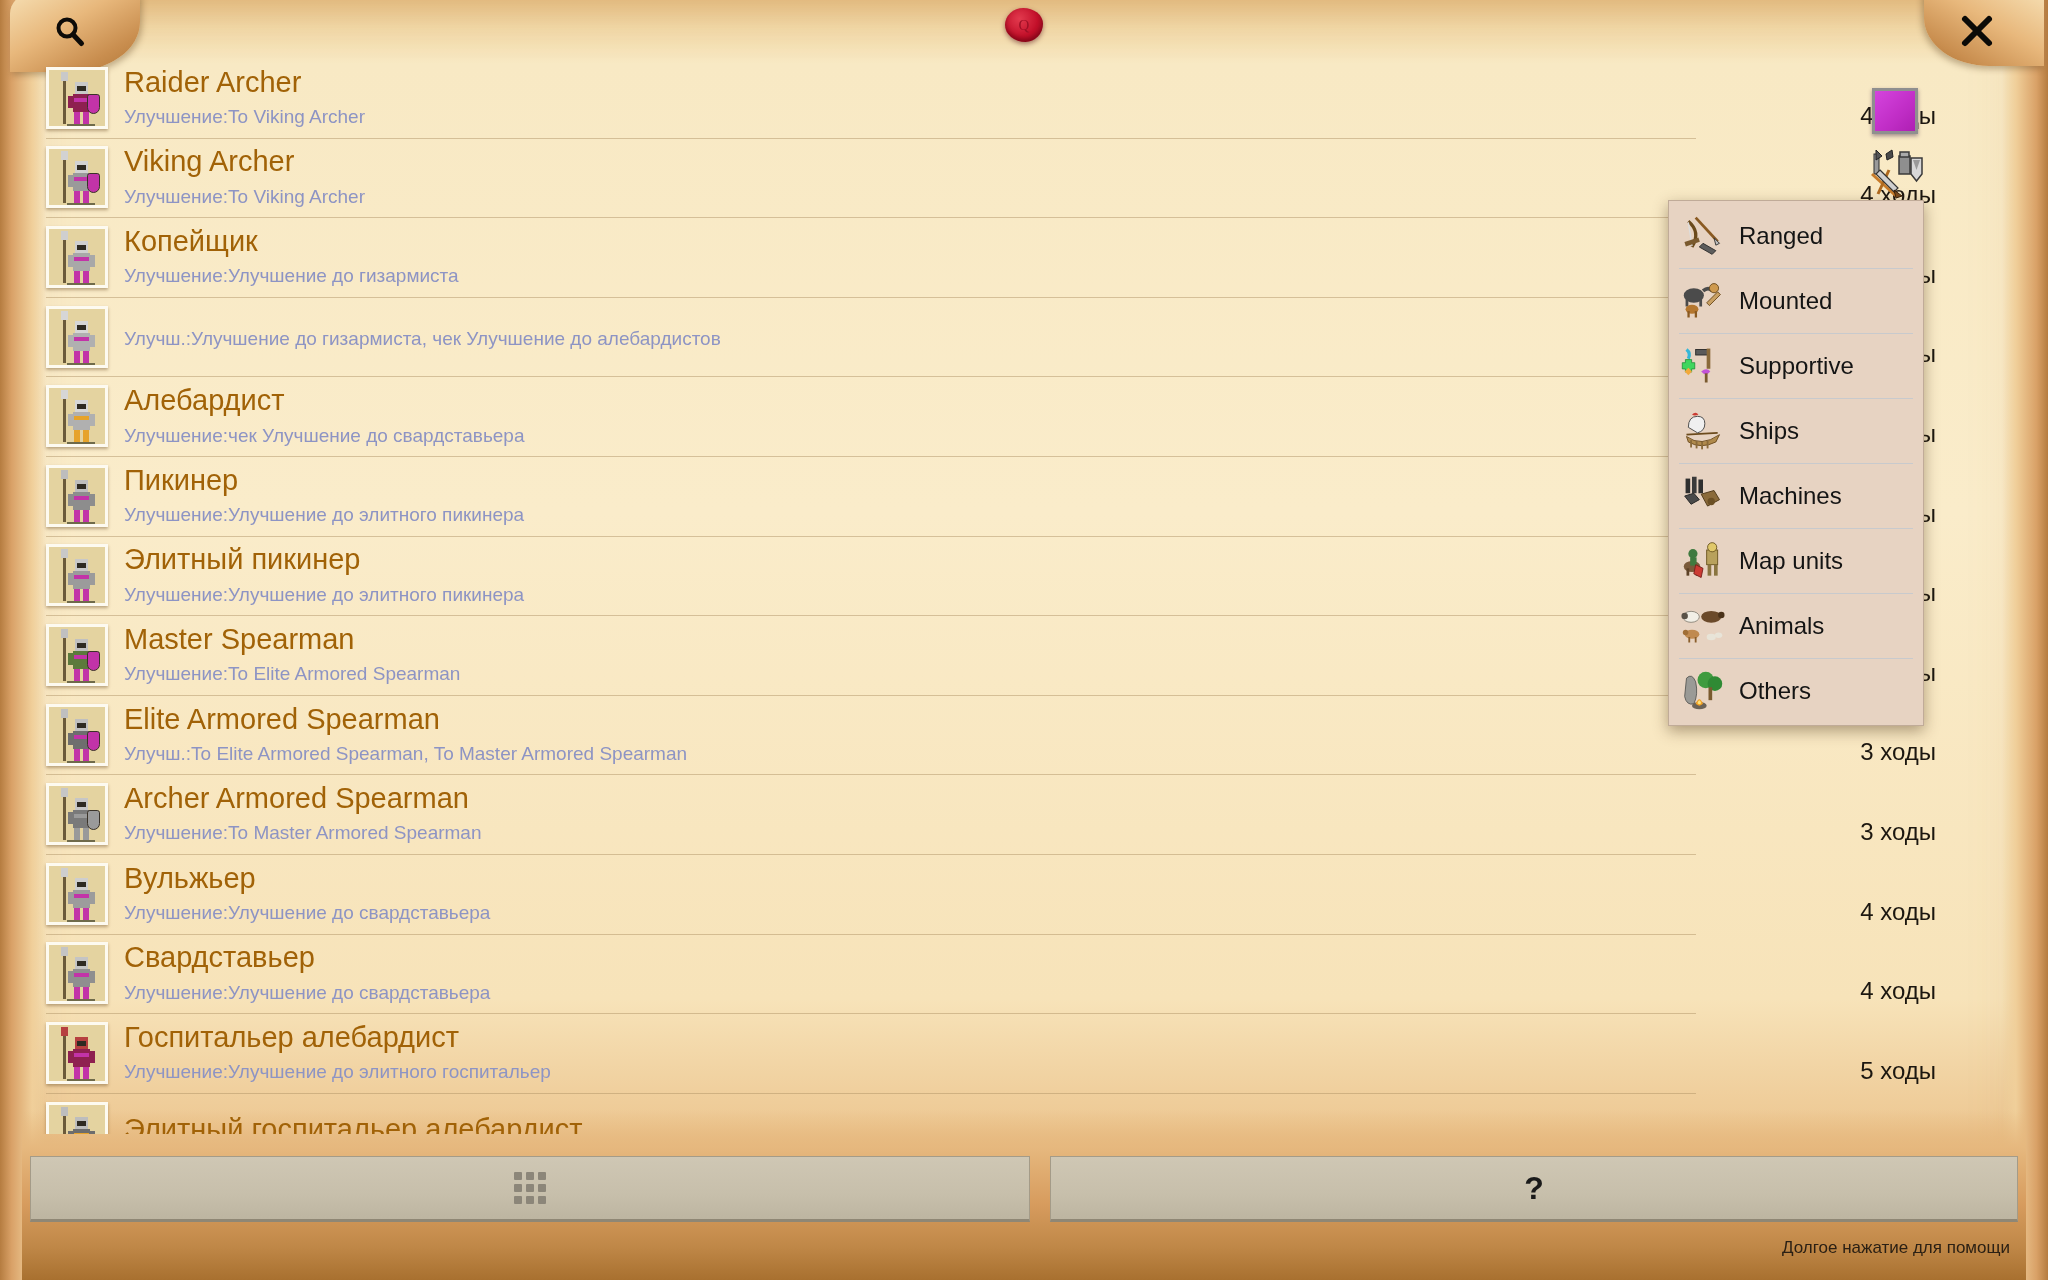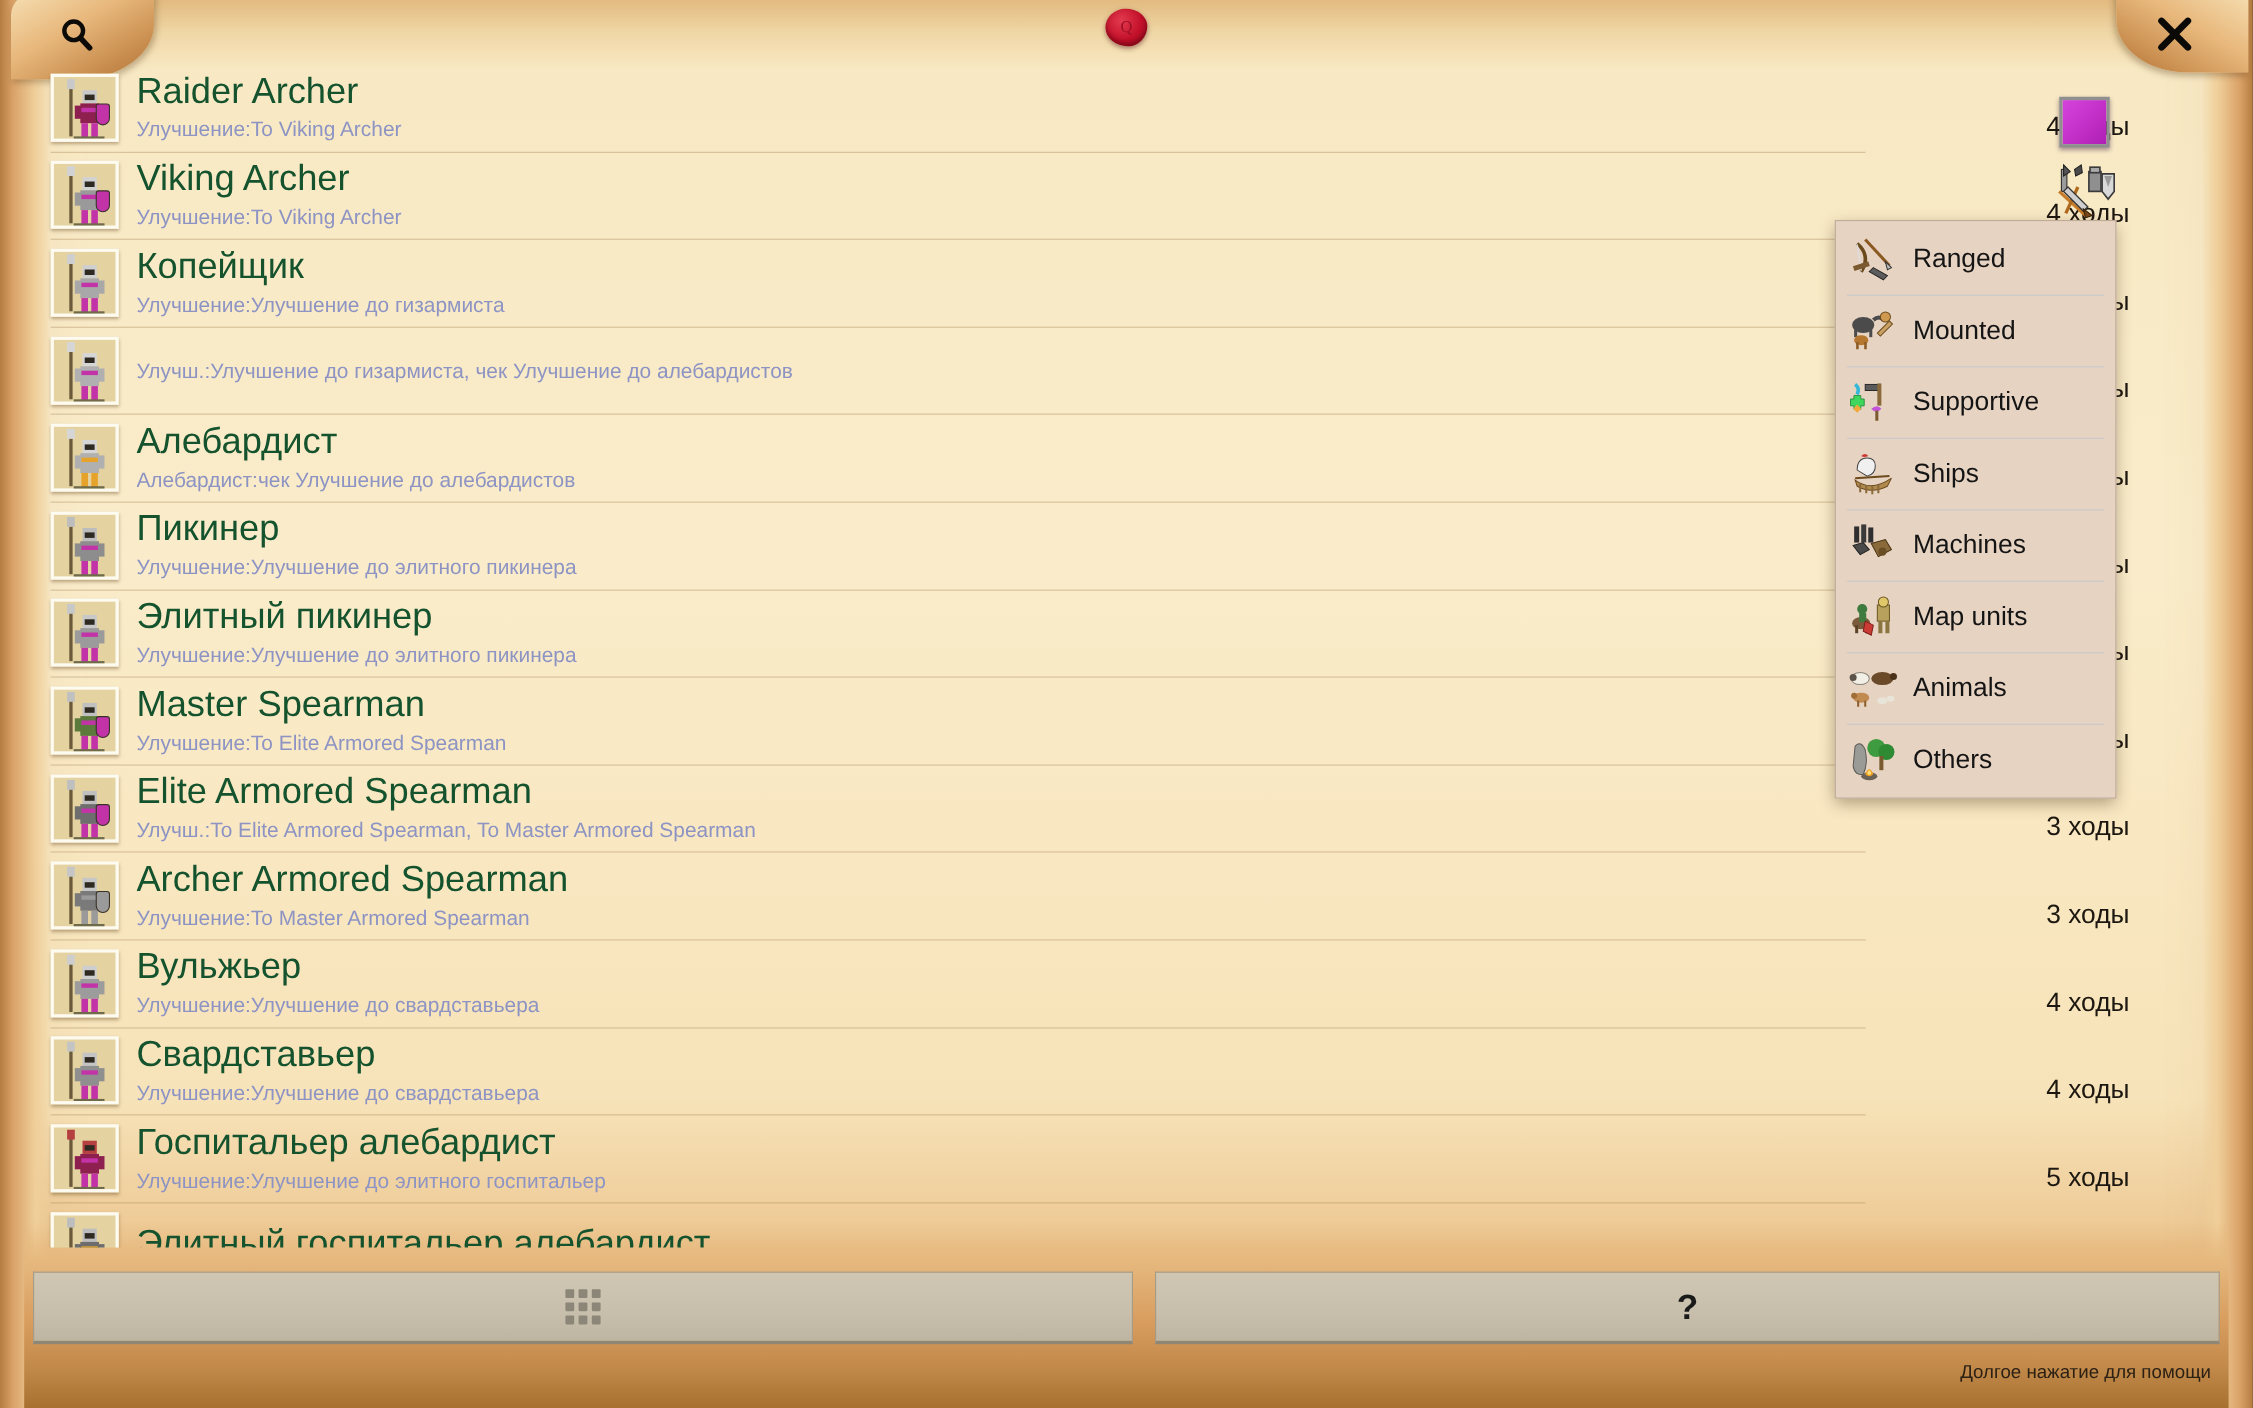--- a/index.html
+++ b/index.html
@@ -128,21 +128,21 @@
     background: #e4d3a0;
     border: 3px solid #fdfaf0;
     box-shadow: 0 2px 3px rgba(110,80,40,.45);
     position: relative;
     overflow: hidden;
     image-rendering: pixelated;
   }
   .unit-icon .sprite { position:absolute; inset:0; }
   .unit-text { flex: 1 1 auto; padding-left: 16px; min-width: 0; }
   .unit-name {
-    font-size: 33px; color: #14532d; line-height: 1.15;
+    font-size: 29px; color: #a16207; line-height: 1.15;
     white-space: nowrap; overflow: hidden;
   }
   .unit-sub {
     font-size: 19px; color: #8d94c4; line-height: 1.35; margin-top: 5px;
     white-space: nowrap; overflow: hidden;
   }
   .unit-turns {
     flex: 0 0 auto; width: 260px; text-align: right;
     font-size: 24px; color: #1c1710;
     padding-right: 90px; align-self: flex-end; padding-bottom: 8px;
@@ -343,21 +343,21 @@
             <div class="px" style="left: 24px; top: 28px; width: 17px; height: 4px; background: rgb(230, 163, 43);"></div>
             <div class="px" style="left: 19px; top: 26px; width: 6px; height: 12px; background: rgb(176, 176, 176);"></div>
             <div class="px" style="left: 40px; top: 26px; width: 6px; height: 12px; background: rgb(176, 176, 176);"></div>
             <div class="px" style="left: 25px; top: 42px; width: 6px; height: 13px; background: rgb(230, 163, 43);"></div>
             <div class="px" style="left: 34px; top: 42px; width: 6px; height: 13px; background: rgb(230, 163, 43);"></div>
             <div class="px" style="left: 18px; top: 54px; width: 28px; height: 5px; background: rgb(111, 106, 74);"></div>
           </div>
         </div>
         <div class="unit-text">
           <div class="unit-name">Алебардист</div>
-          <div class="unit-sub">Алебардист:чек Улучшение до алебардистов</div>
+          <div class="unit-sub">Улучшение:чек Улучшение до свардставьера</div>
         </div>
         <div class="unit-turns">2 ходы</div>
       </div>
       <div class="unit-row">
         <div class="unit-icon">
           <div class="sprite">
             <div class="px" style="left: 14px; top: 4px; width: 3px; height: 50px; background: rgb(107, 90, 58);"></div>
             <div class="px" style="left: 12px; top: 2px; width: 7px; height: 9px; background: rgb(189, 189, 189);"></div>
             <div class="px" style="left: 26px; top: 12px; width: 13px; height: 12px; background: rgb(189, 189, 189);"></div>
             <div class="px" style="left: 28px; top: 16px; width: 9px; height: 5px; background: rgb(46, 42, 34);"></div>

